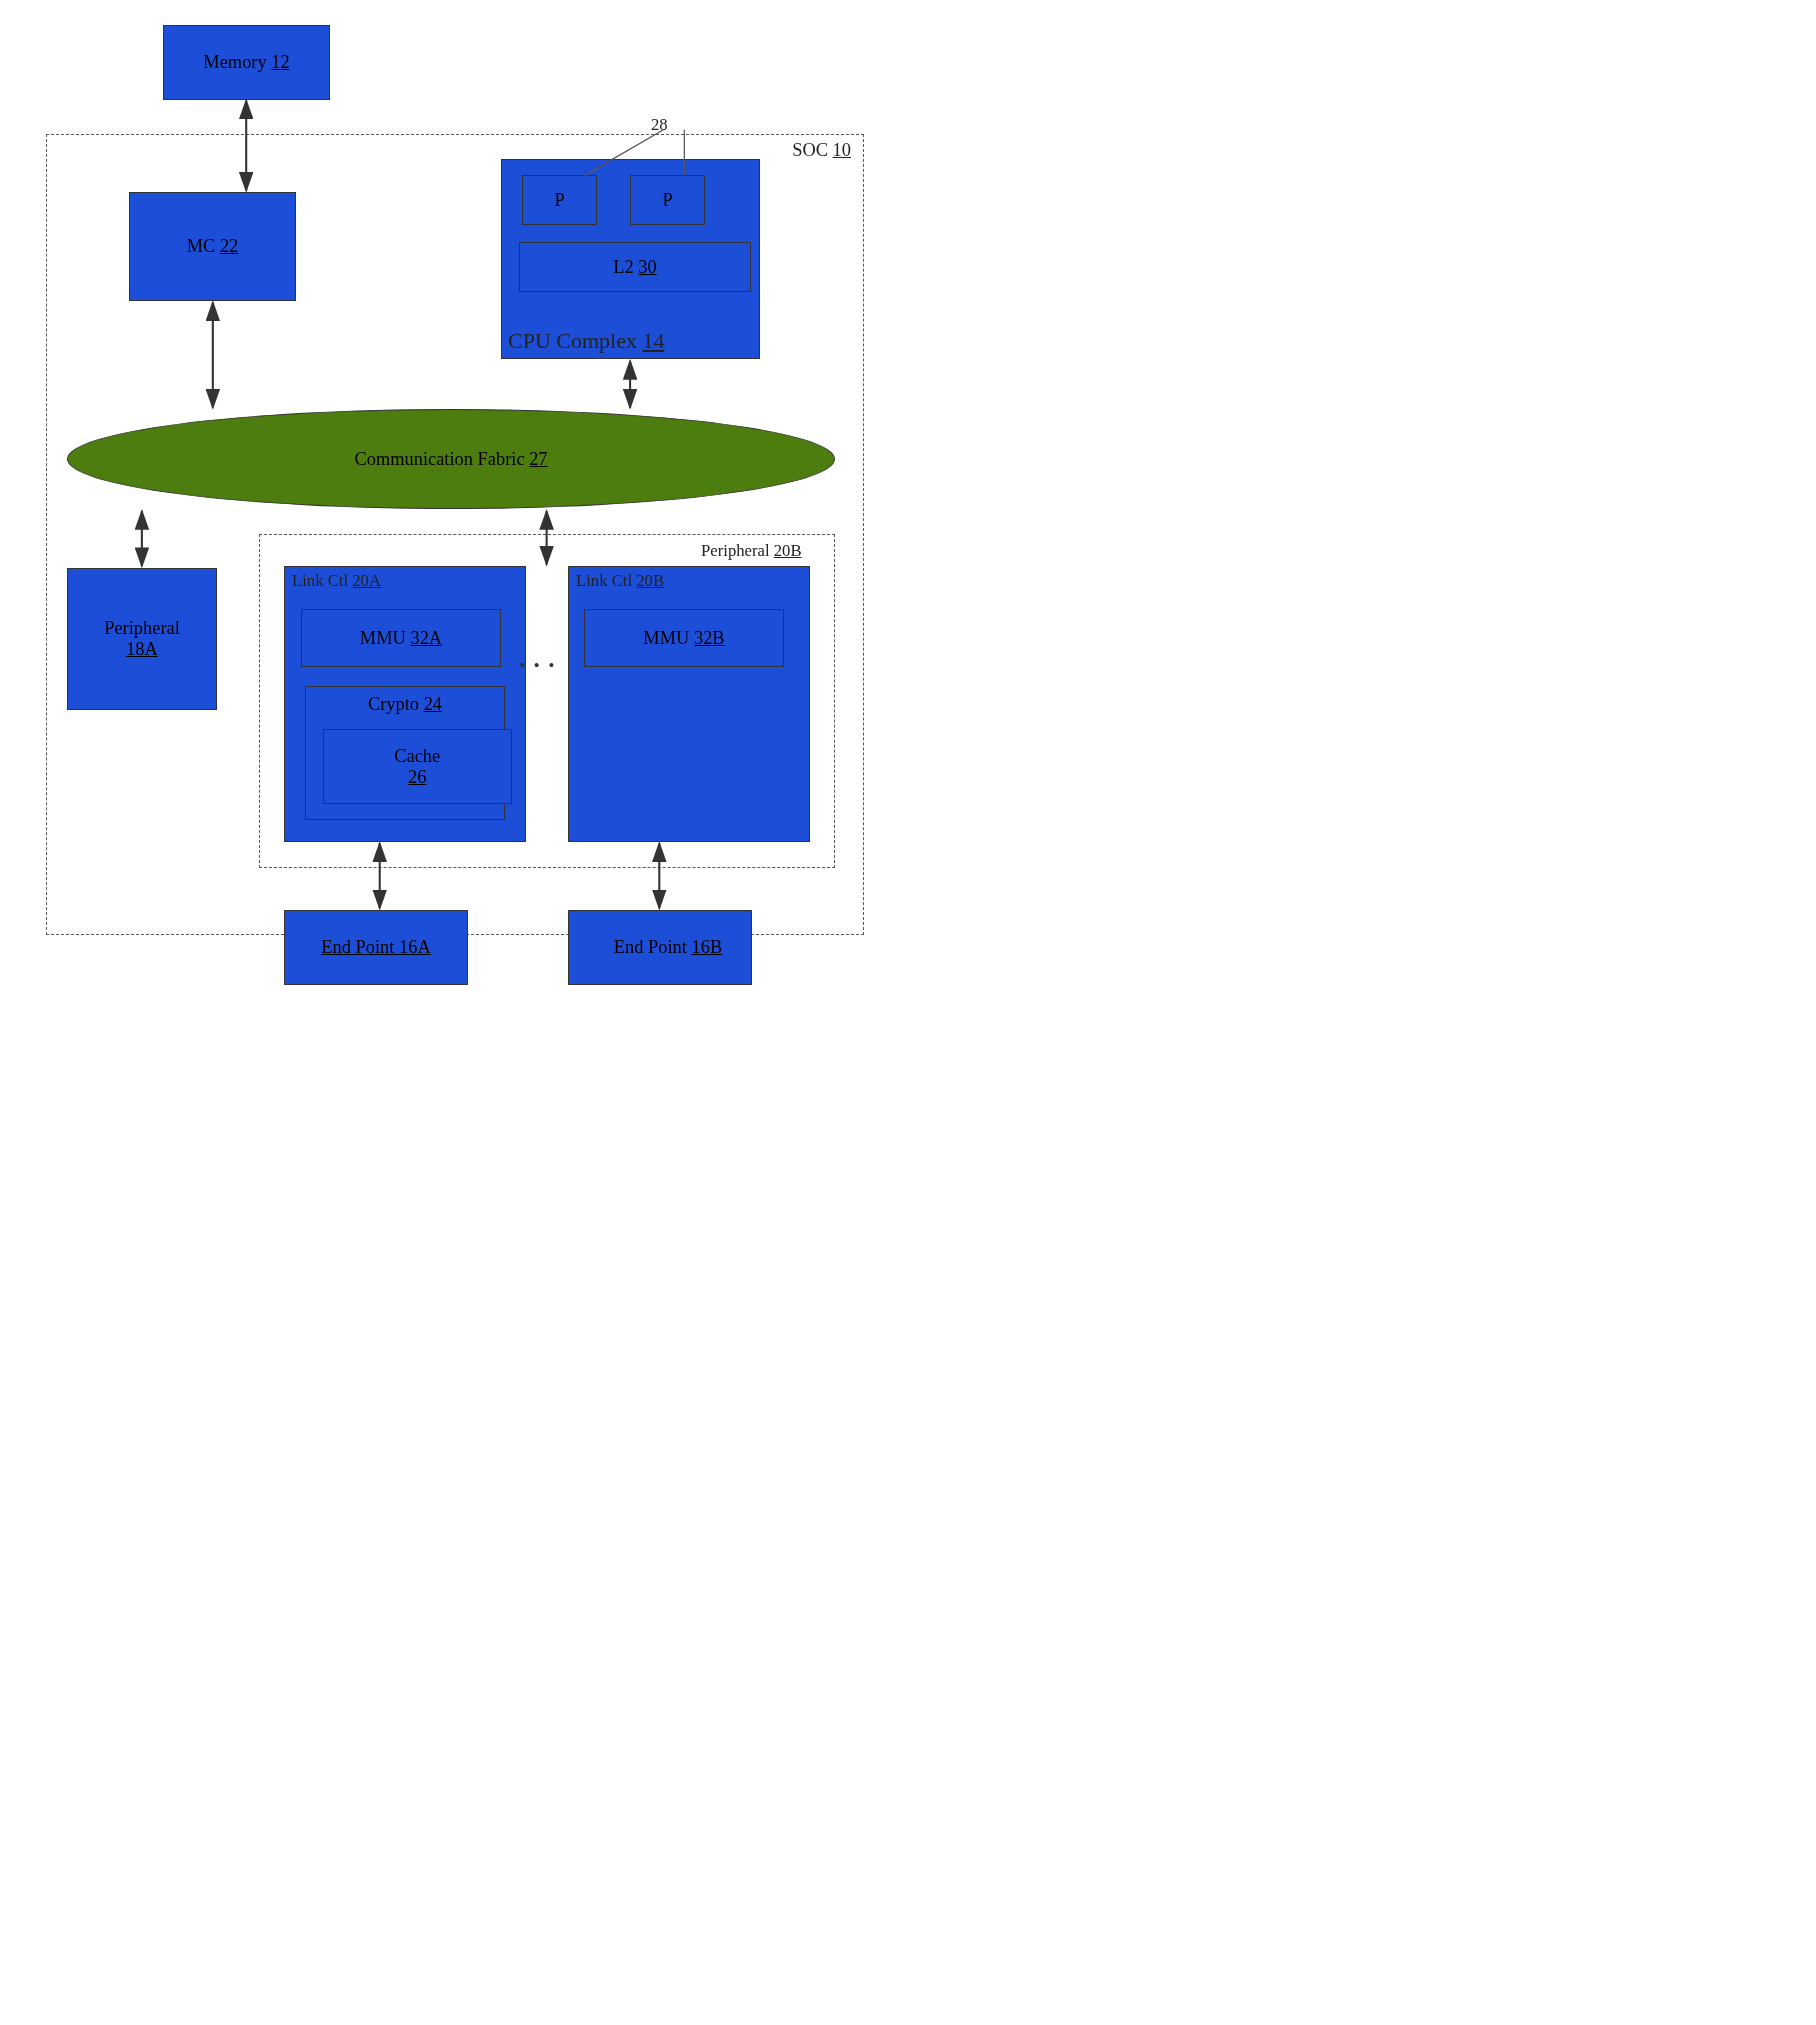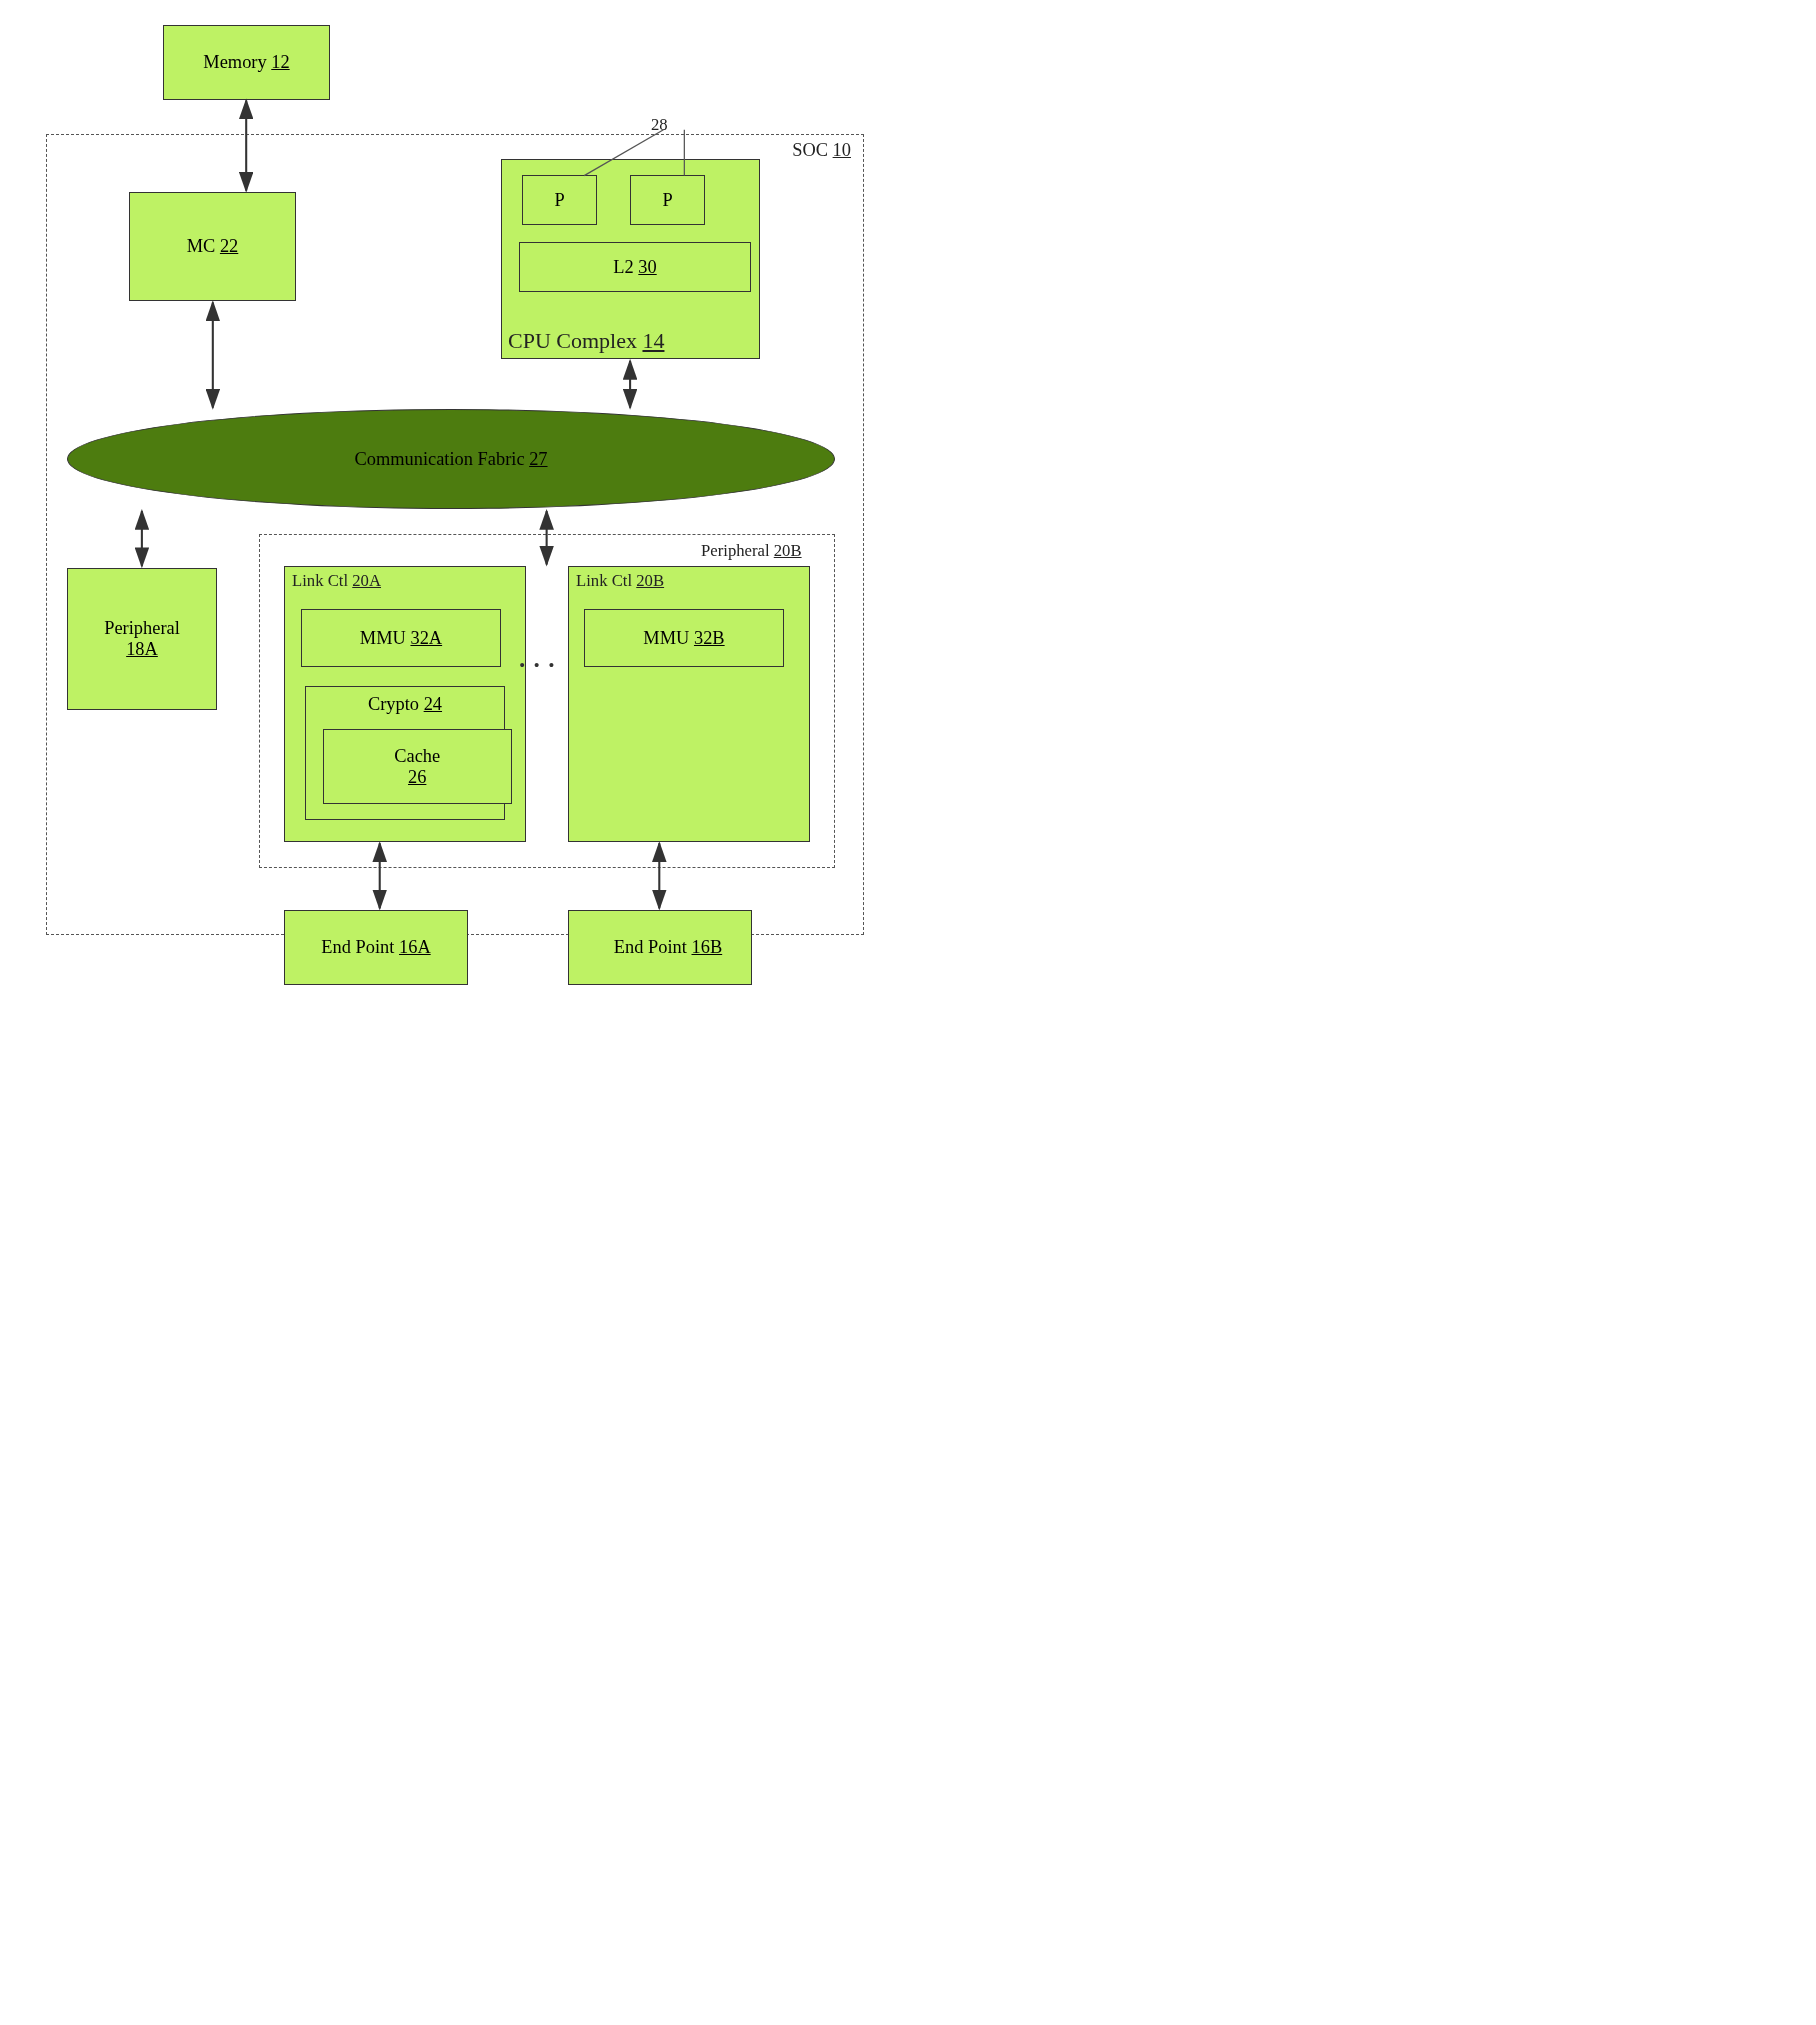--- a/index.html
+++ b/index.html
@@ -12,21 +12,21 @@
       overflow: hidden;
     }
     .diagram {
       position: relative;
       width: 908px;
       height: 1013px;
     }
     .box {
       position: absolute;
       border: 1.7px solid #333;
-      background: #bef264;
+      background: #1d4ed8;
       display: flex;
       align-items: center;
       justify-content: center;
       text-align: center;
       font-size: 18.4px;
     }
     .box-dashed {
       position: absolute;
       border: 1.7px dashed #555;
       background: transparent;
@@ -161,21 +161,21 @@
       Crypto <span class="underline">24</span>
     </span>
 
     <div class="box" style="position:absolute; left:16.7px; top:42px; width:189px; height:75px; font-size:18.4px;">
       <span>
         Cache<br><span class="underline">26</span>
       </span>
     </div>
   </div>
 
-  <div class="box" style="left:284px; top:910px; width:184px; height:75px; font-size:18.4px;">
+  <div class="box" style="left:284px; top:910px; width:184px; height:75px; font-size:18.4px;text-decoration:underline;">
     <span>
       End Point <span class="underline">16A</span>
     </span>
   </div>
 
   <div class="box" style="left:568px; top:910px; width:184px; height:75px; font-size:18.4px;padding-left:16px;">
     <span>
       End Point <span class="underline">16B</span>
     </span>
   </div>

